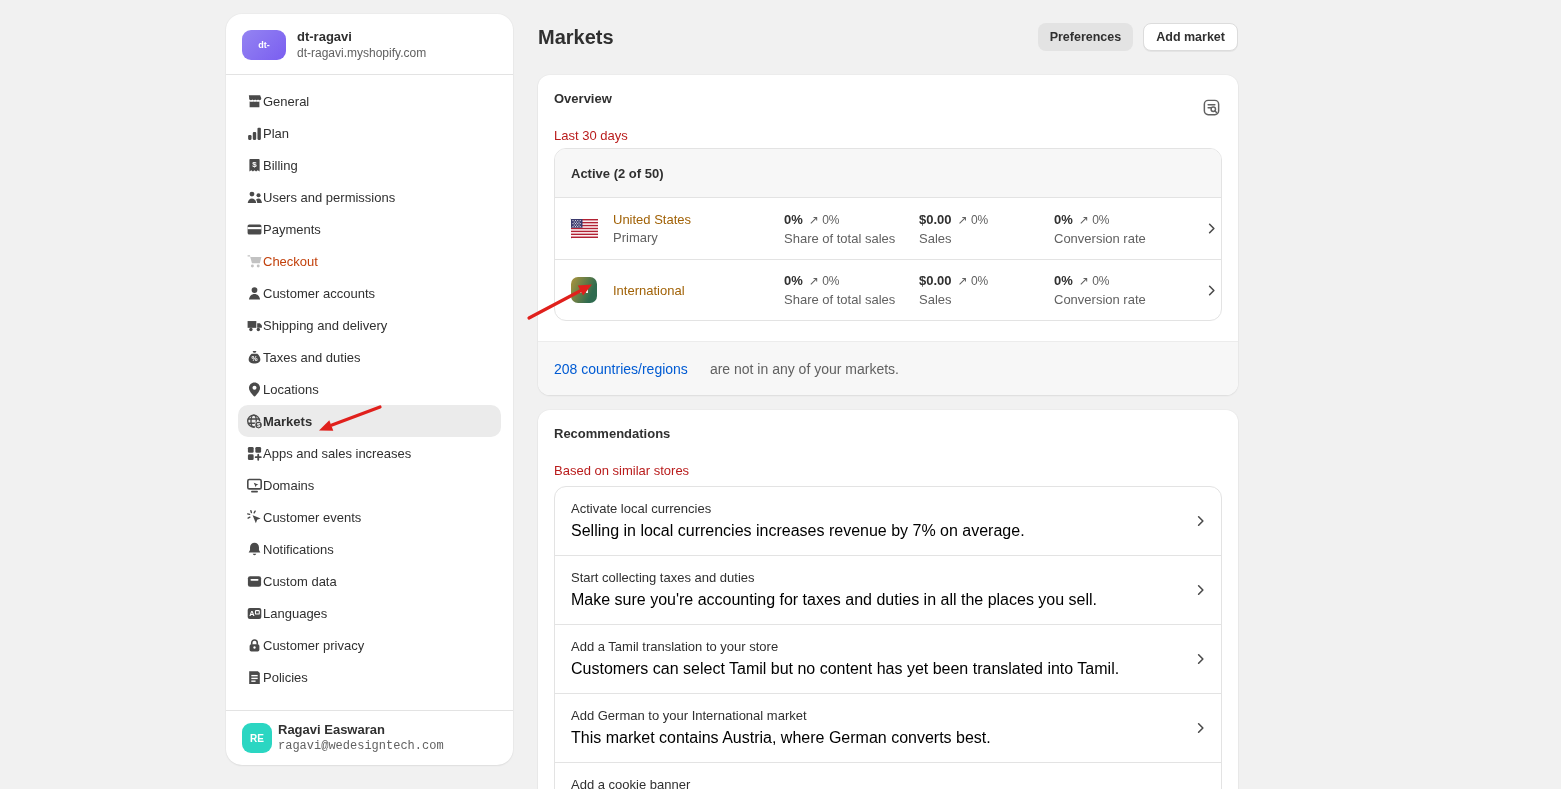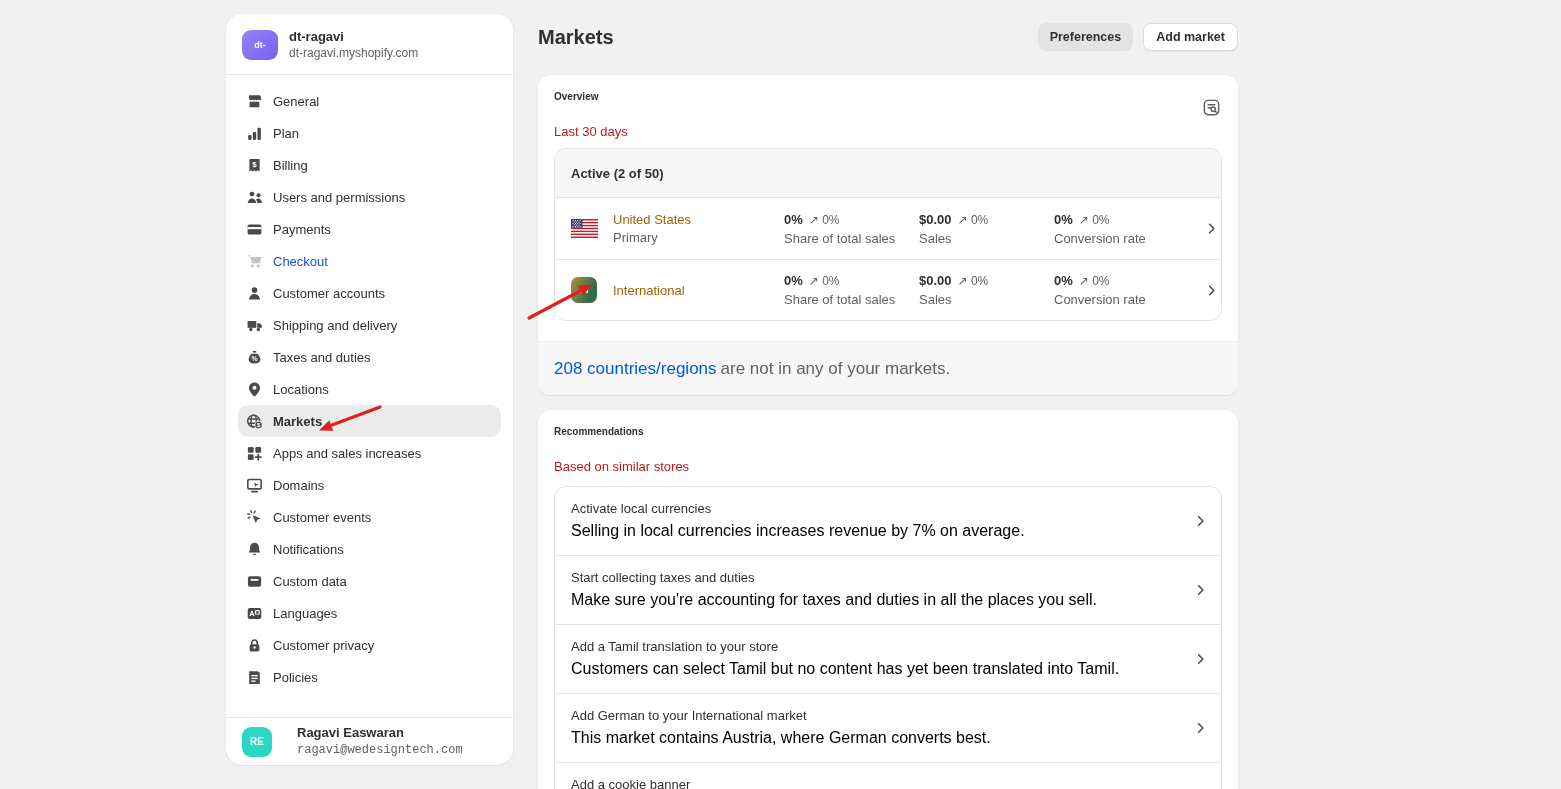--- a/index.html
+++ b/index.html
@@ -13,43 +13,43 @@
   svg { display:block; }
 
   
   .sidebar {
     position:absolute; left:226px; top:14px; width:287px; height:751px;
     background:#fff; border-radius:16px;
     box-shadow:0 1px 2px rgba(0,0,0,.06), 0 0 0 1px rgba(0,0,0,.02);
   }
   .store-header { display:flex; align-items:center; gap:11px; padding:15px 16px 13px; border-bottom:1px solid #e3e3e3; }
   .store-avatar {
-    width:36px; height:30px; border-radius:9px; flex:0 0 auto;
+    width:44px; height:30px; border-radius:9px; flex:0 0 auto;
     background:linear-gradient(135deg,#9484f2,#7a5ef0);
     color:#fff; font-size:9px; font-weight:700;
     display:flex; align-items:center; justify-content:center;
   }
   .store-name { font-size:13px; font-weight:700; color:#303030; line-height:1.25; }
   .store-domain { font-size:12px; color:#616161; line-height:1.25; margin-top:1px; }
 
   .nav { padding:10px 12px 0; }
   .nav-item {
-    display:flex; align-items:center; gap:10px;
+    display:flex; align-items:center; 
     height:32px; padding:0 8px; border-radius:10px;
     font-size:13px; color:#303030; cursor:pointer; position:relative;
   }
   .nav-item.selected { background:#ebebeb; font-weight:600; }
-  .nav-item.disabled { color:#1d4ed8; cursor:default; }
+  .nav-item.disabled { color:#c2410c; cursor:default; }
   .nav-icon { width:17px; height:17px; color:#4a4a4a; flex:0 0 auto; display:flex; align-items:center; justify-content:center; }
   .nav-item.disabled .nav-icon { color:#c2c2c2; }
 
   .sidebar-footer {
-    position:absolute; left:0; right:0; bottom:0; height:48px;
+    position:absolute; left:0; right:0; bottom:0; height:55px;
     border-top:1px solid #e3e3e3;
-    display:flex; align-items:center; gap:25px; padding:12px 16px;
+    display:flex; align-items:center; gap:6px; padding:12px 16px;
     border-radius:0 0 16px 16px;
   }
   .user-avatar {
     width:30px; height:30px; border-radius:9px; flex:0 0 auto;
     background:#2bd6c2; color:#fff; font-size:10px; font-weight:700;
     display:flex; align-items:center; justify-content:center;
   }
   .user-name { font-size:13px; font-weight:700; line-height:1.25; }
   .user-email { font-size:12px; color:#616161; line-height:1.25; margin-top:1px;font-family:Liberation Mono, monospace; }
 
@@ -67,21 +67,21 @@
   .btn-secondary { background:#e3e3e3; }
   .btn-white { background:#fff; border:1px solid #dcdcdc; box-shadow:0 1px 0 rgba(0,0,0,.05); }
 
   .card {
     background:#fff; border-radius:12px;
     box-shadow:0 1px 2px rgba(0,0,0,.07), 0 0 0 1px rgba(0,0,0,.02);
     position:absolute; left:0; width:700px;
   }
   .overview-card { top:75px; height:320px; }
   .card-head { padding:16px 16px 0; position:relative; }
-  .card-title { font-size:10px; font-weight:700; color:#303030; }
+  .card-title { font-size:13px; font-weight:700; color:#303030; }
   .card-sub { font-size:13px; color:#b91c1c; margin-top:22px; }
   .report-btn { position:absolute; right:12px; top:18px; cursor:pointer; padding:4px; border-radius:8px; }
 
   .active-box {
     position:absolute; left:16px; right:16px; top:73px; height:173px;
     border:1px solid #e3e3e3; border-radius:12px; overflow:hidden; background:#fff;
   }
   .active-head {
     height:49px; background:#f7f7f7; border-bottom:1px solid #e3e3e3;
     display:flex; align-items:center; padding:0 16px;
@@ -105,21 +105,21 @@
   .stat-line { display:flex; align-items:baseline; }
   .stat-value { font-size:13px; font-weight:600; color:#303030; }
   .stat-delta { font-size:12px; color:#616161; margin-left:6px; }
   .stat-label { font-size:13px; color:#616161; margin-top:4px; }
   .row-chevron { margin-left:auto; display:flex; }
 
   .overview-footer {
     position:absolute; left:0; right:0; bottom:0; height:54px;
     background:#f7f7f7; border-top:1px solid #ececec;
     border-radius:0 0 12px 12px;
-    display:flex; align-items:center; padding:4px 16px; font-size:17px;
+    display:flex; align-items:center; padding:4px 16px; font-size:14px;gap:18px;
   }
   .link { color:#005bd3; cursor:pointer; text-decoration:none; }
   .footer-rest { color:#616161; margin-left:4px; }
 
   .rec-card { top:410px; height:425px; }
   .rec-box { position:absolute; left:16px; right:16px; top:76px; border:1px solid #e3e3e3; border-radius:12px; background:#fff; }
   .rec-row { position:relative; padding:14px 44px 15px 16px; cursor:pointer; }
   .rec-row + .rec-row { border-top:1px solid #e3e3e3; }
   .rec-title { font-size:13px; color:#303030; }
   .rec-desc { font-size:16px; color:#000000; margin-top:6px; }

